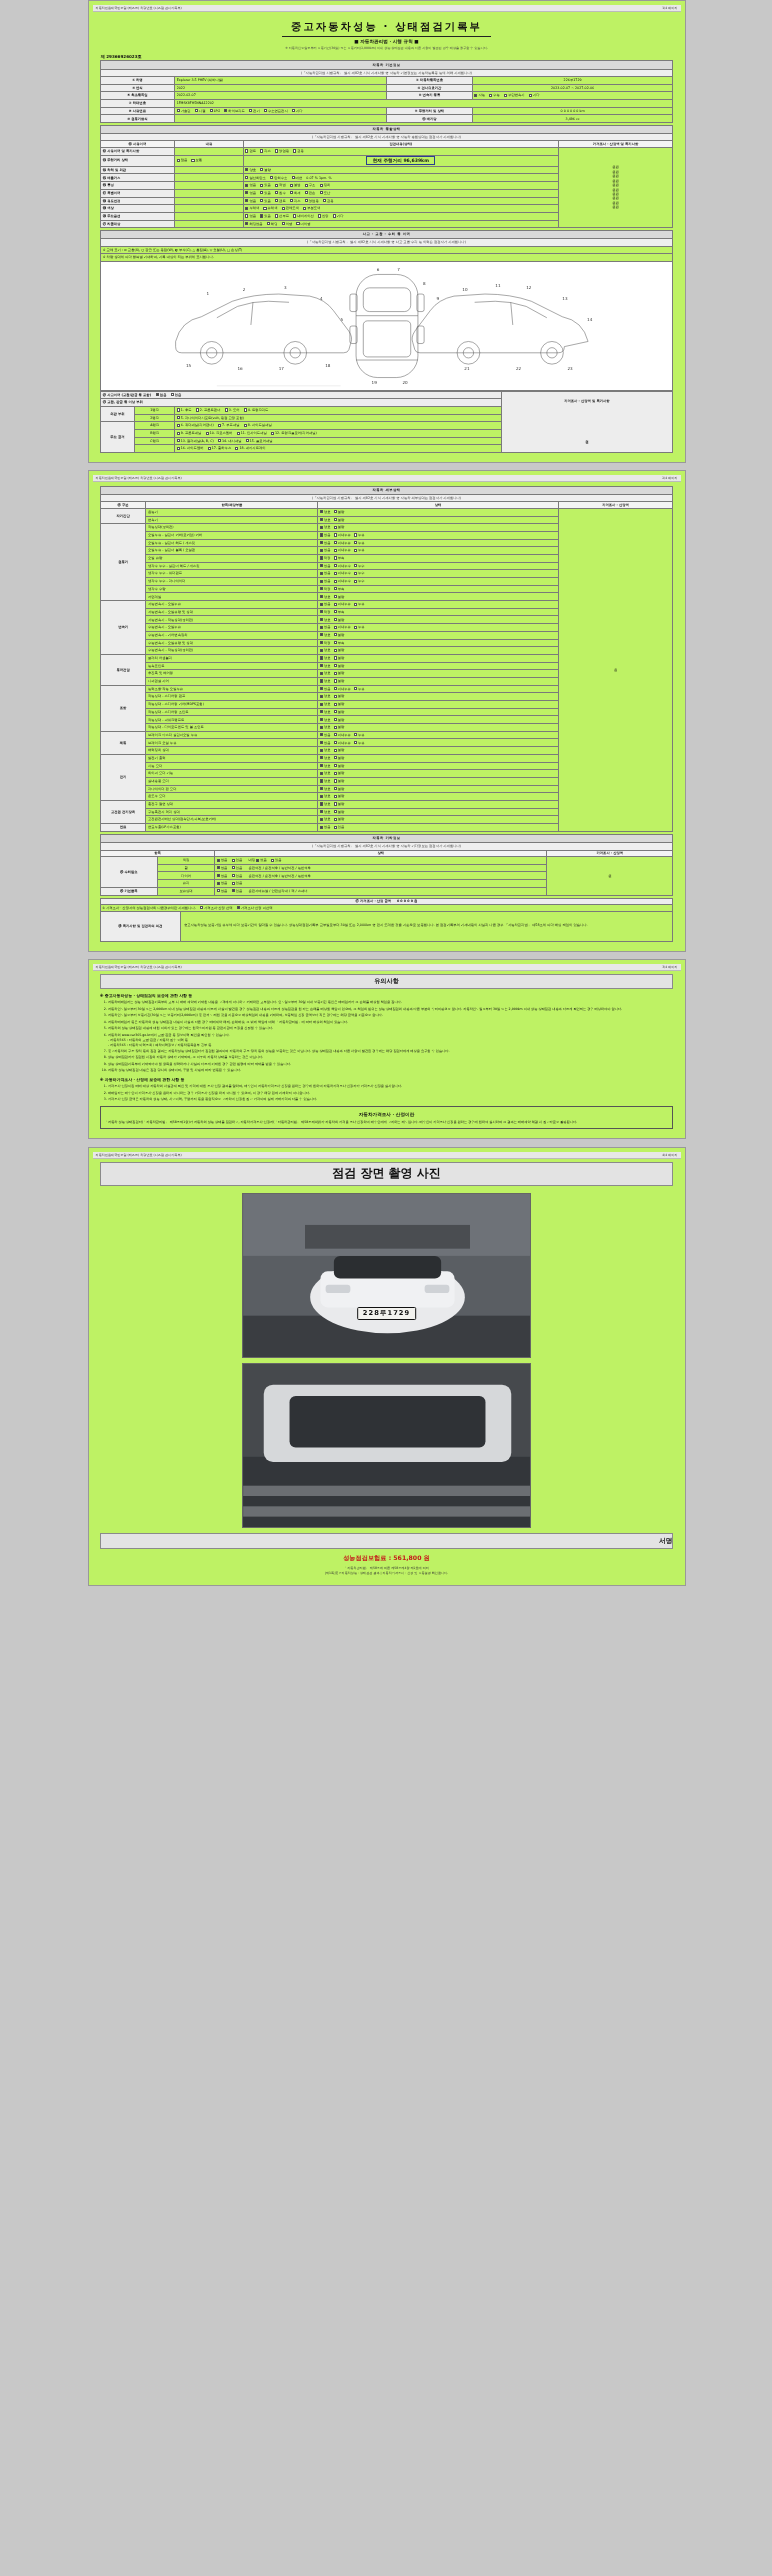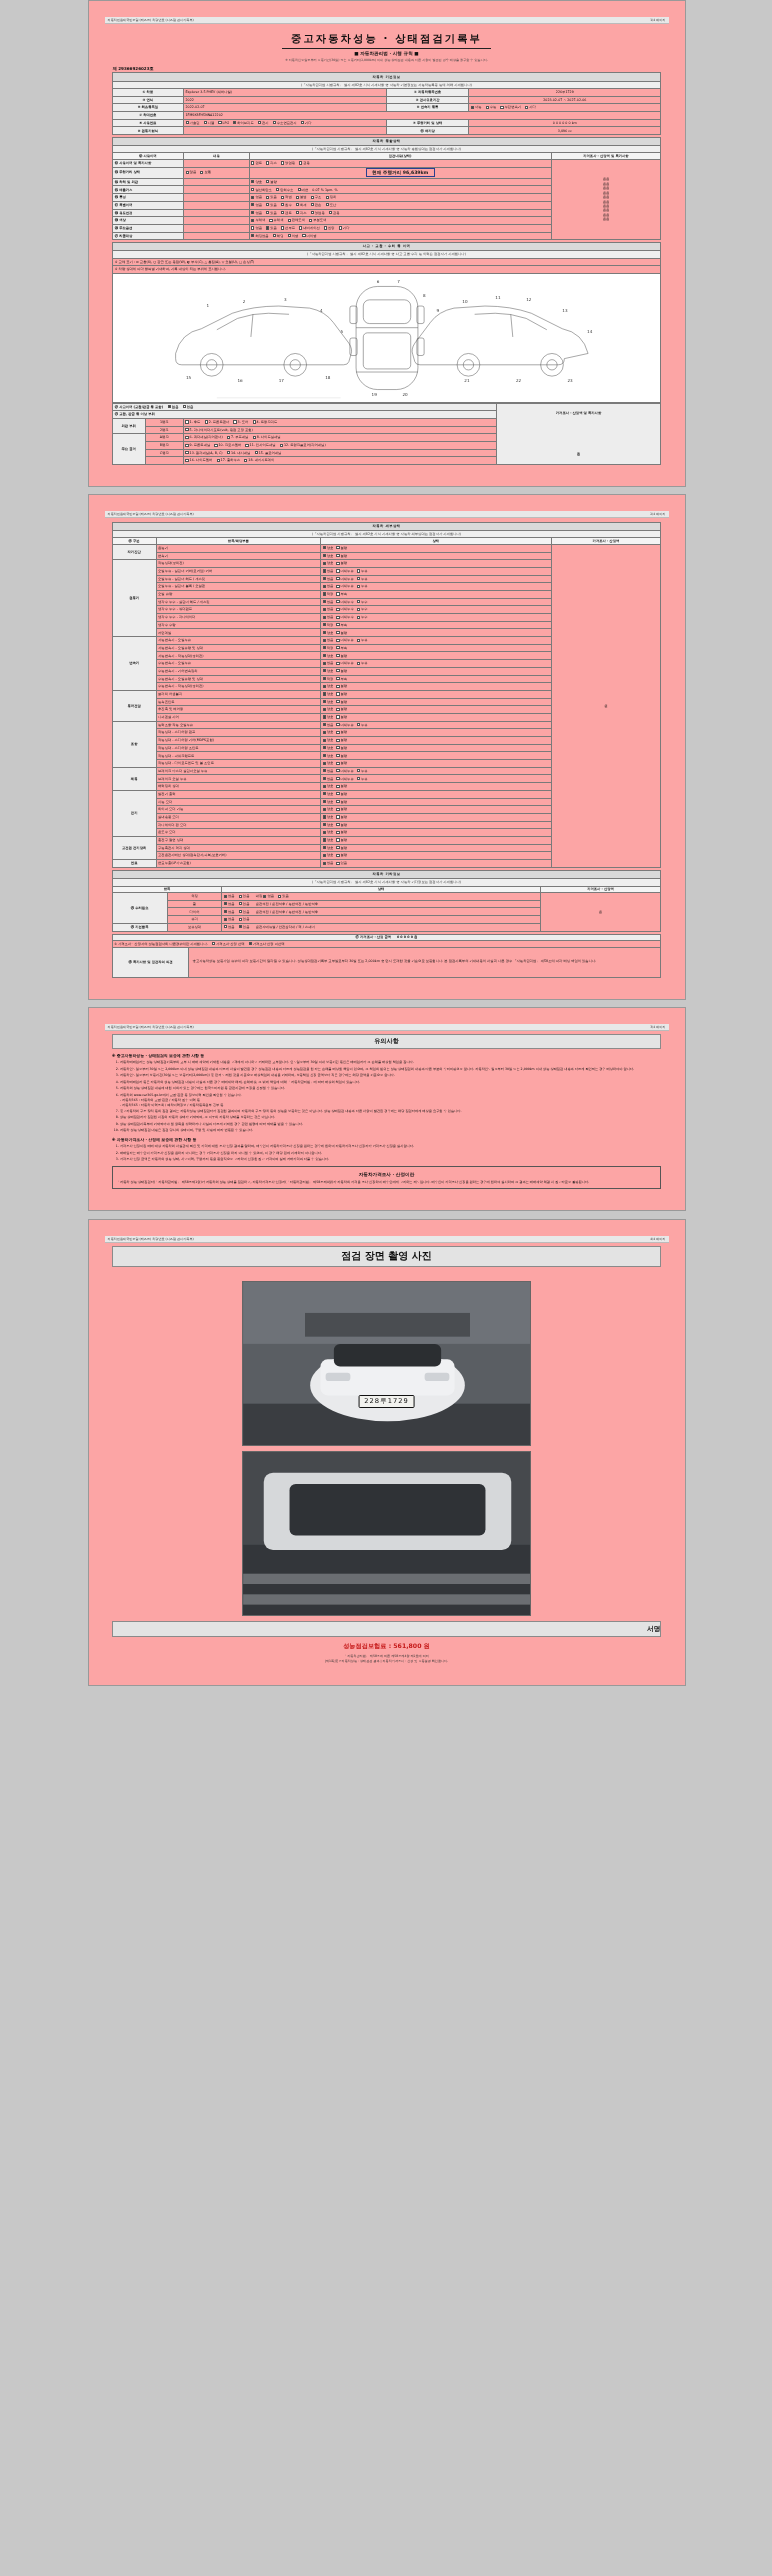--- a/index.html
+++ b/index.html
@@ -9,25 +9,25 @@
     font-family: "DejaVu Sans", "Liberation Sans", sans-serif;
     font-size: 3.6px;
     color: #111;
   }
   .page {
     width: 773px;
     margin: 0 auto;
     position: relative;
   }
   .sheet {
-    background: #fca5a5;
+    background: #bef264;
     width: 598px;
     margin: 0 auto 7.2px auto;
     border: 0.5px solid #999;
-    padding: 16px;
+    padding: 4px;
     position: relative;
   }
   .sheet-inner { padding: 3.1px 7.2px 5.2px 7.2px; }
   .topbar {
     background: #e8e8e8;
     border-bottom: 0.5px solid #bbb;
     font-size: 3.1px;
     color: #333;
     padding: 1px 3.1px;
     display: flex;
@@ -125,42 +125,42 @@
     padding: 3.1px 4.1px;
     margin-top: 4.1px;
     font-size: 3.2px;
     line-height: 1.6;
   }
   .notice-box-title { text-align: center; font-weight: bold; font-size: 4.6px; margin-bottom: 2.1px; }
 
   .photo-title {
     text-align: center;
     font-weight: bold;
-    font-size: 10px;
+    font-size: 12px;
     background: #e3e3e3;
     border: 0.5px solid #8a8a8a;
     padding: 2.6px 0;
-    margin-bottom: 14px;
+    margin-bottom: 7px;
   }
   .photo {
     width: 289px;
     height: 165px;
     margin: 0 auto 5.2px auto;
     border: 0.5px solid #666;
     position: relative;
     overflow: hidden;
   }
   .ph1 { background: linear-gradient(#6d7177 0%, #4e5256 48%, #2f3236 100%); }
   .ph2 { background: linear-gradient(#55585c 0%, #3b3e42 55%, #232528 100%); }
   .plate {
     position: absolute; left: 50%; transform: translateX(-50%);
     bottom: 37px;
     background: #f2f2ee; color: #111;
     border: 1px solid #111; border-radius: 1.5px;
-    font-weight: normal; font-size: 6.7px; letter-spacing: 1px;
+    font-weight: bold; font-size: 6.7px; letter-spacing: 1px;
     padding: 1px 5.2px;
   }
   .sig-title {
     text-align: right; font-weight: bold; font-size: 6.7px;
     background: #e3e3e3; border: 0.5px solid #8a8a8a; padding: 2.6px 0; margin: 3.1px 0 4.1px 0;
   }
   .fee-line { text-align: center; font-size: 6.2px; font-weight: bold; color: #c51a1a; margin: 3.1px 0; }
   .foot-note { text-align: center; font-size: 3.1px; color: #333; line-height: 1.6; margin-top: 3.1px; }
   .mini { font-size: 3px; }
   .h18 td { height: 7.7px; }

